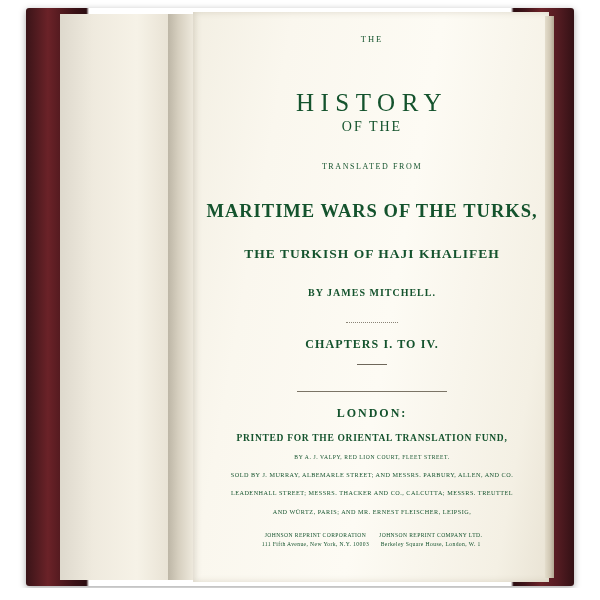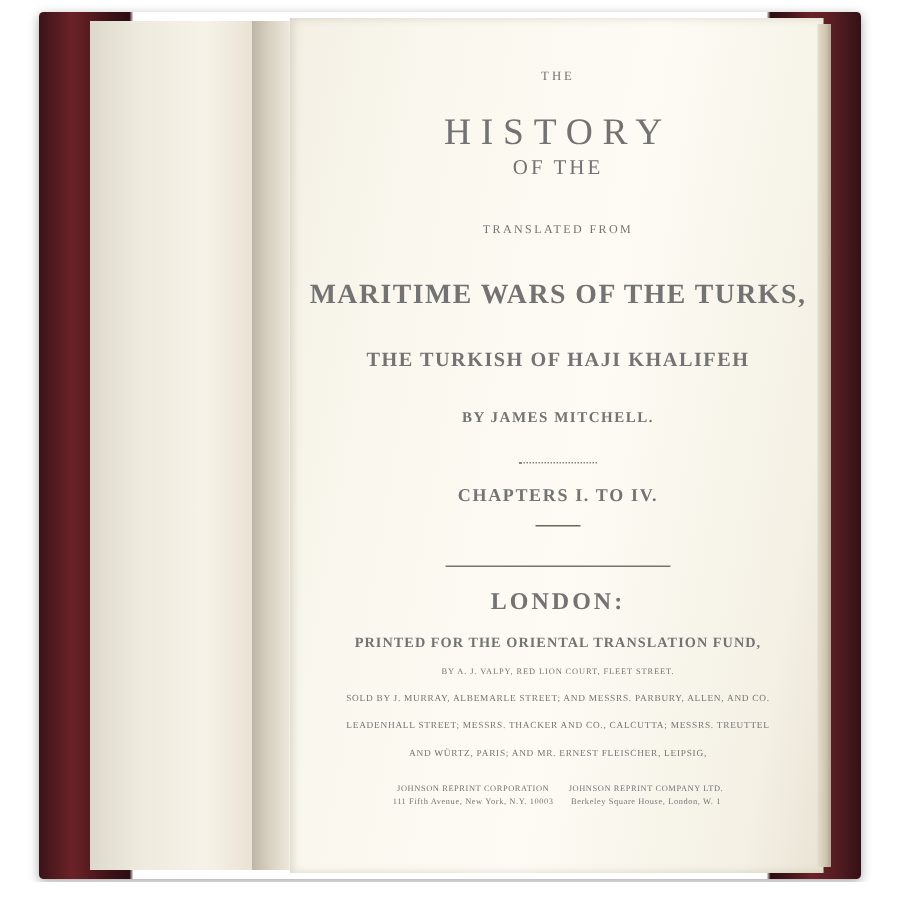--- a/index.html
+++ b/index.html
@@ -84,33 +84,33 @@
     position: absolute; left: 0; top: 0; width: 600px; height: 8px; background: #ffffff;
   }
   .surround-bottom {
     position: absolute; left: 0; bottom: 0; width: 600px; height: 12px; background: #ffffff;
   }
 
   
   .titlepage {
     position: absolute;
     left: 202px;
-    top: 27px;
+    top: 16px;
     width: 340px;
     height: 540px;
-    color: #737373;
+    color: #14532d;
     text-align: center;
   }
   .ln {
     display: block;
     text-transform: uppercase;
     line-height: 1.25;
   }
   .the     { font-size: 8.5px;  letter-spacing: 2.0px; margin-top: 18px; }
-  .history { font-size: 25px;   letter-spacing: 6.5px; margin-top: 17px; font-weight: 400; }
+  .history { font-size: 25px;   letter-spacing: 6.5px; margin-top: 42px; font-weight: 400; }
   .ofthe   { font-size: 14px;  letter-spacing: 2.0px; }
   .maintitle {
     font-size: 18.5px;
     letter-spacing: 1.0px;
     margin-top: 28px;
     font-weight: 700;
   }
   .transfrom { font-size: 8px;  letter-spacing: 1.6px; margin-top: 27px; }
   .turkish  { font-size: 13.5px; letter-spacing: 1.0px; margin-top: 22px; font-weight: 700; }
   .byauthor { font-size: 10px;  letter-spacing: 1.0px; margin-top: 25px; font-weight: 700; }
@@ -128,21 +128,21 @@
   }
   .chapters { font-size: 12px; letter-spacing: 1.1px; margin-top: 14px; font-weight: 700; font-family: Liberation Serif, serif; }
   .rule-small {
     width: 30px; height: 1px; background: #6e675a; margin: 12px auto 0 auto;
   }
 
   .imprint-rule {
     width: 150px; height: 0; border-top: 1px solid #7b7466;
     margin: 26px auto 0 auto;
   }
-  .london   { font-size: 16px; letter-spacing: 2.0px; margin-top: 14px; font-weight: 700; }
+  .london   { font-size: 12px; letter-spacing: 2.0px; margin-top: 14px; font-weight: 700; }
   .printedfor { font-size: 9.5px; letter-spacing: 0.7px; margin-top: 12px; font-weight: 700; }
   .valpy    { font-size: 5.6px;  letter-spacing: 0.6px; margin-top: 9px; }
   .sold     { font-size: 6.2px;  letter-spacing: 0.5px; margin-top: 9px; line-height: 1.55; }
   .year     { font-size: 9.5px;  letter-spacing: 1.0px; margin-top: 9px; font-weight: 700; }
 
   .reprint {
     margin-top: 14px;
     font-size: 5.6px;
     letter-spacing: 0.4px;
     line-height: 1.6;

